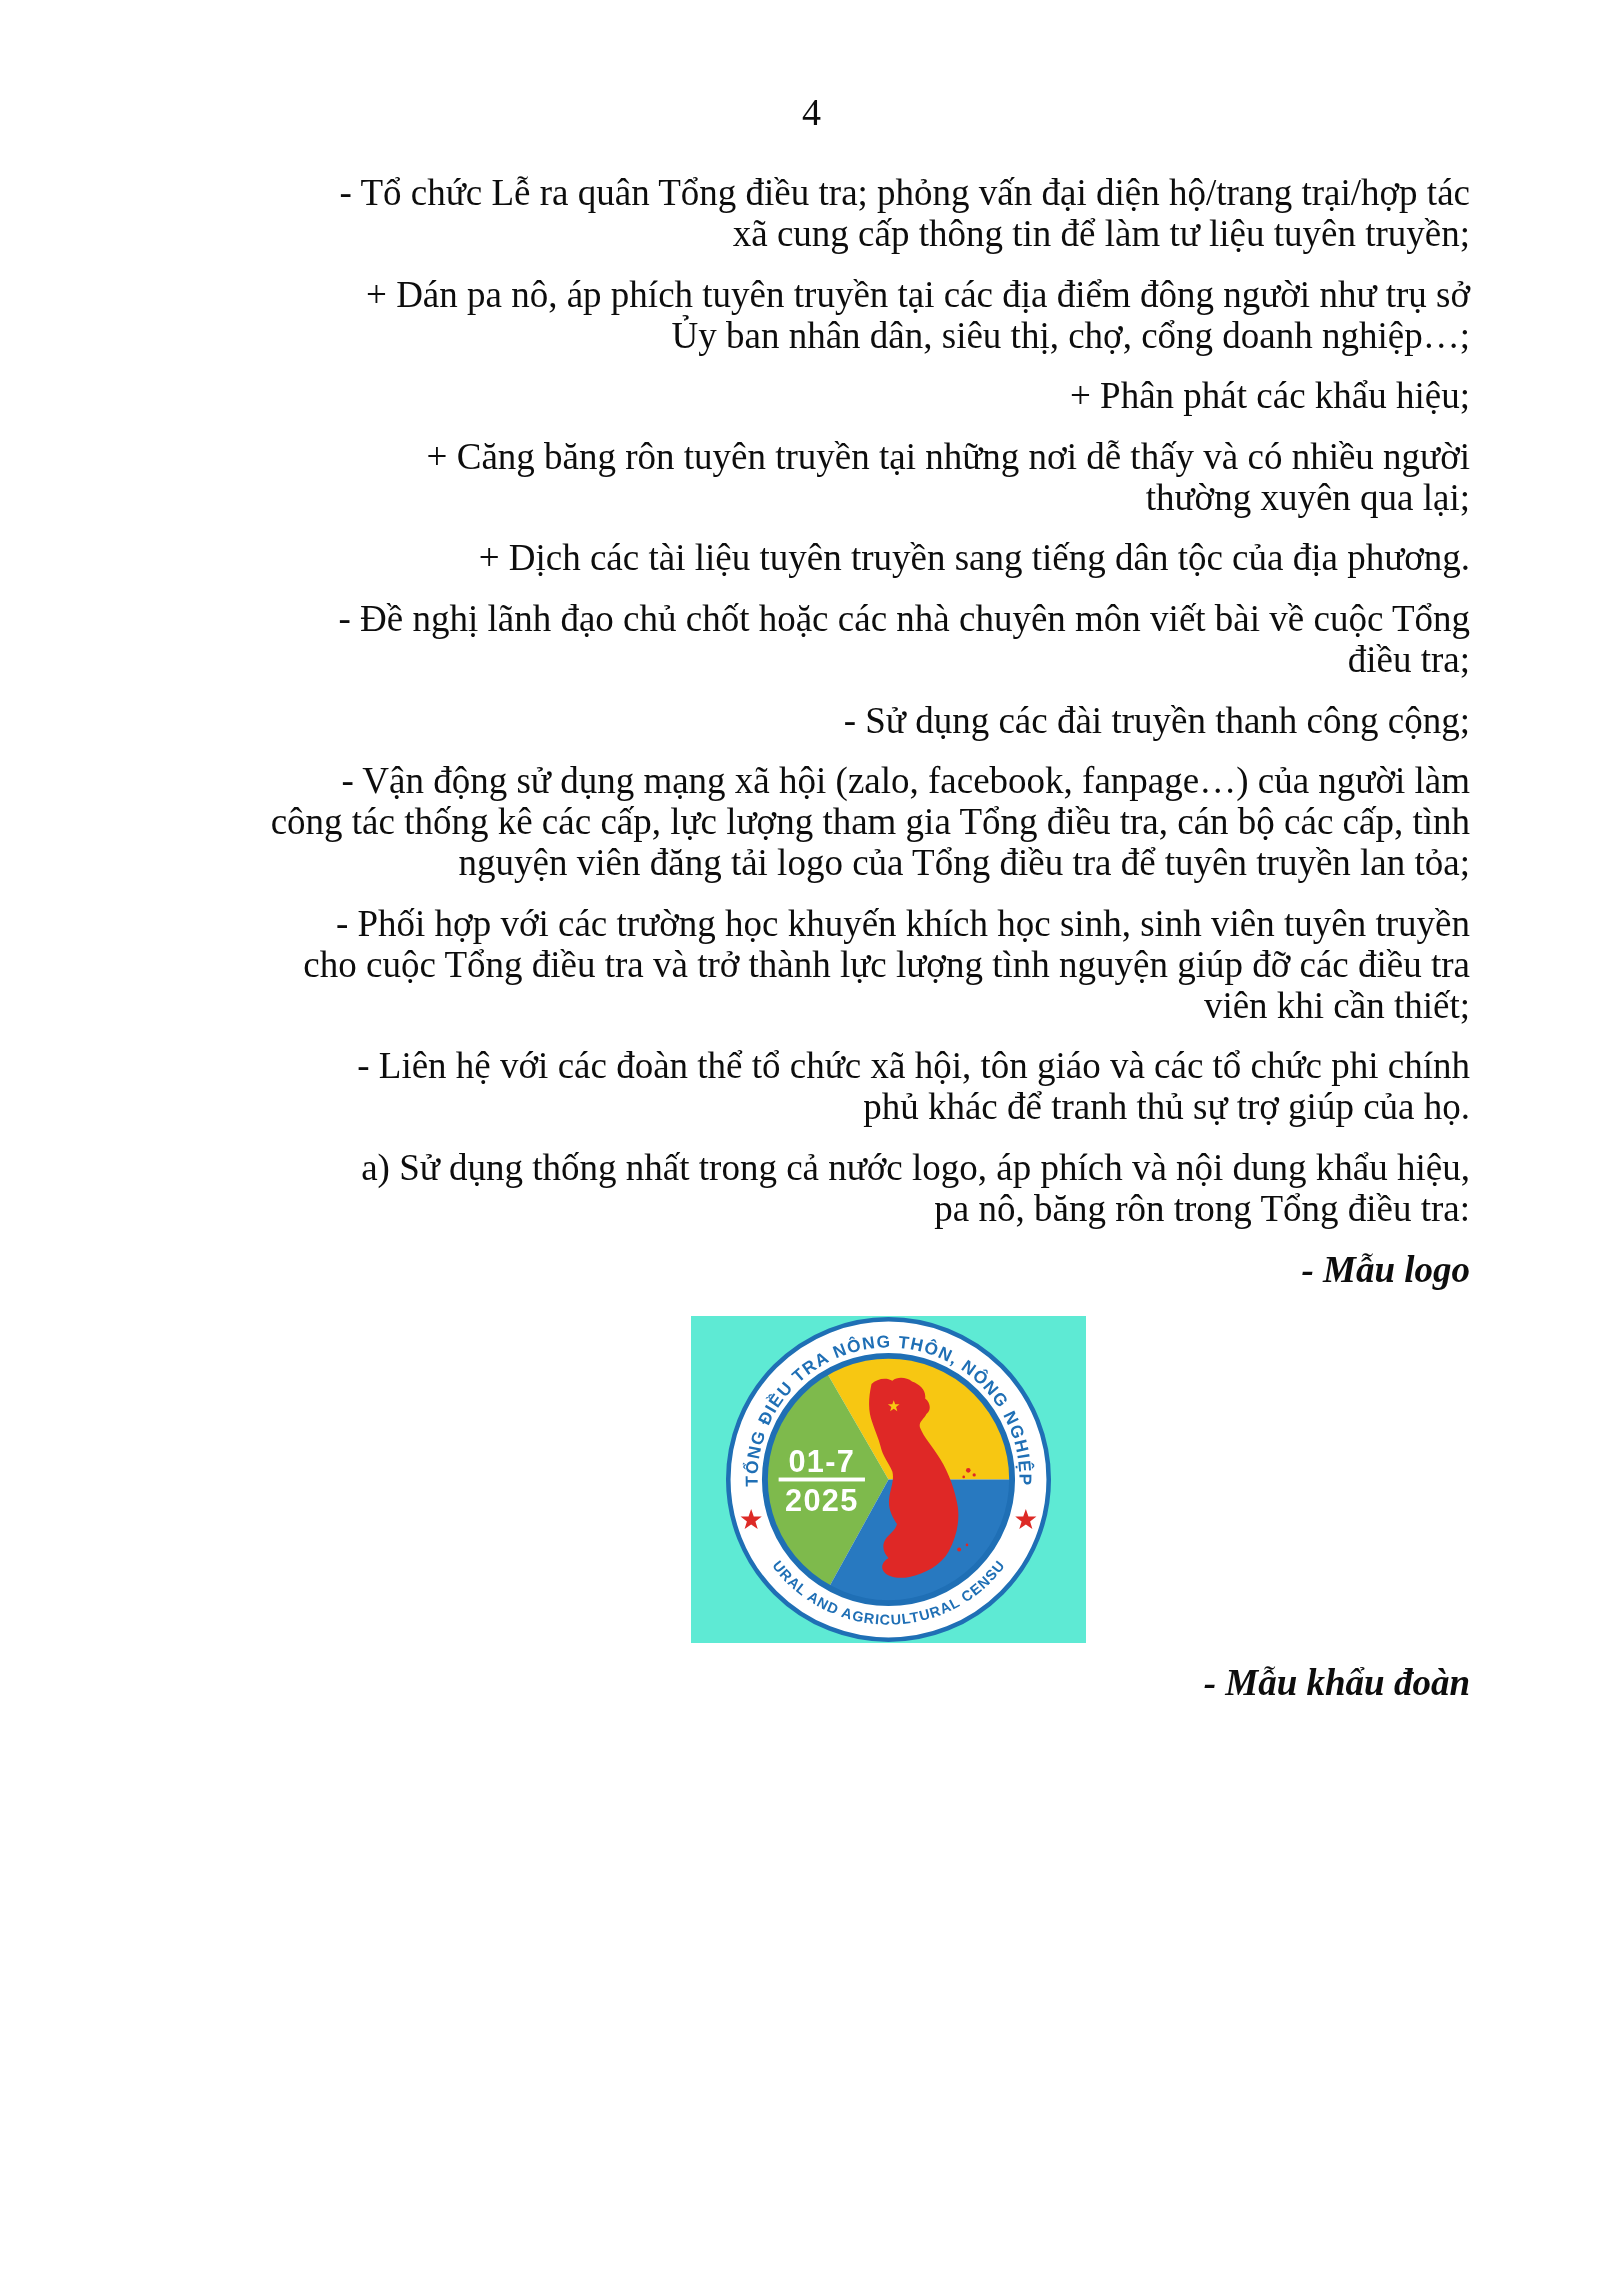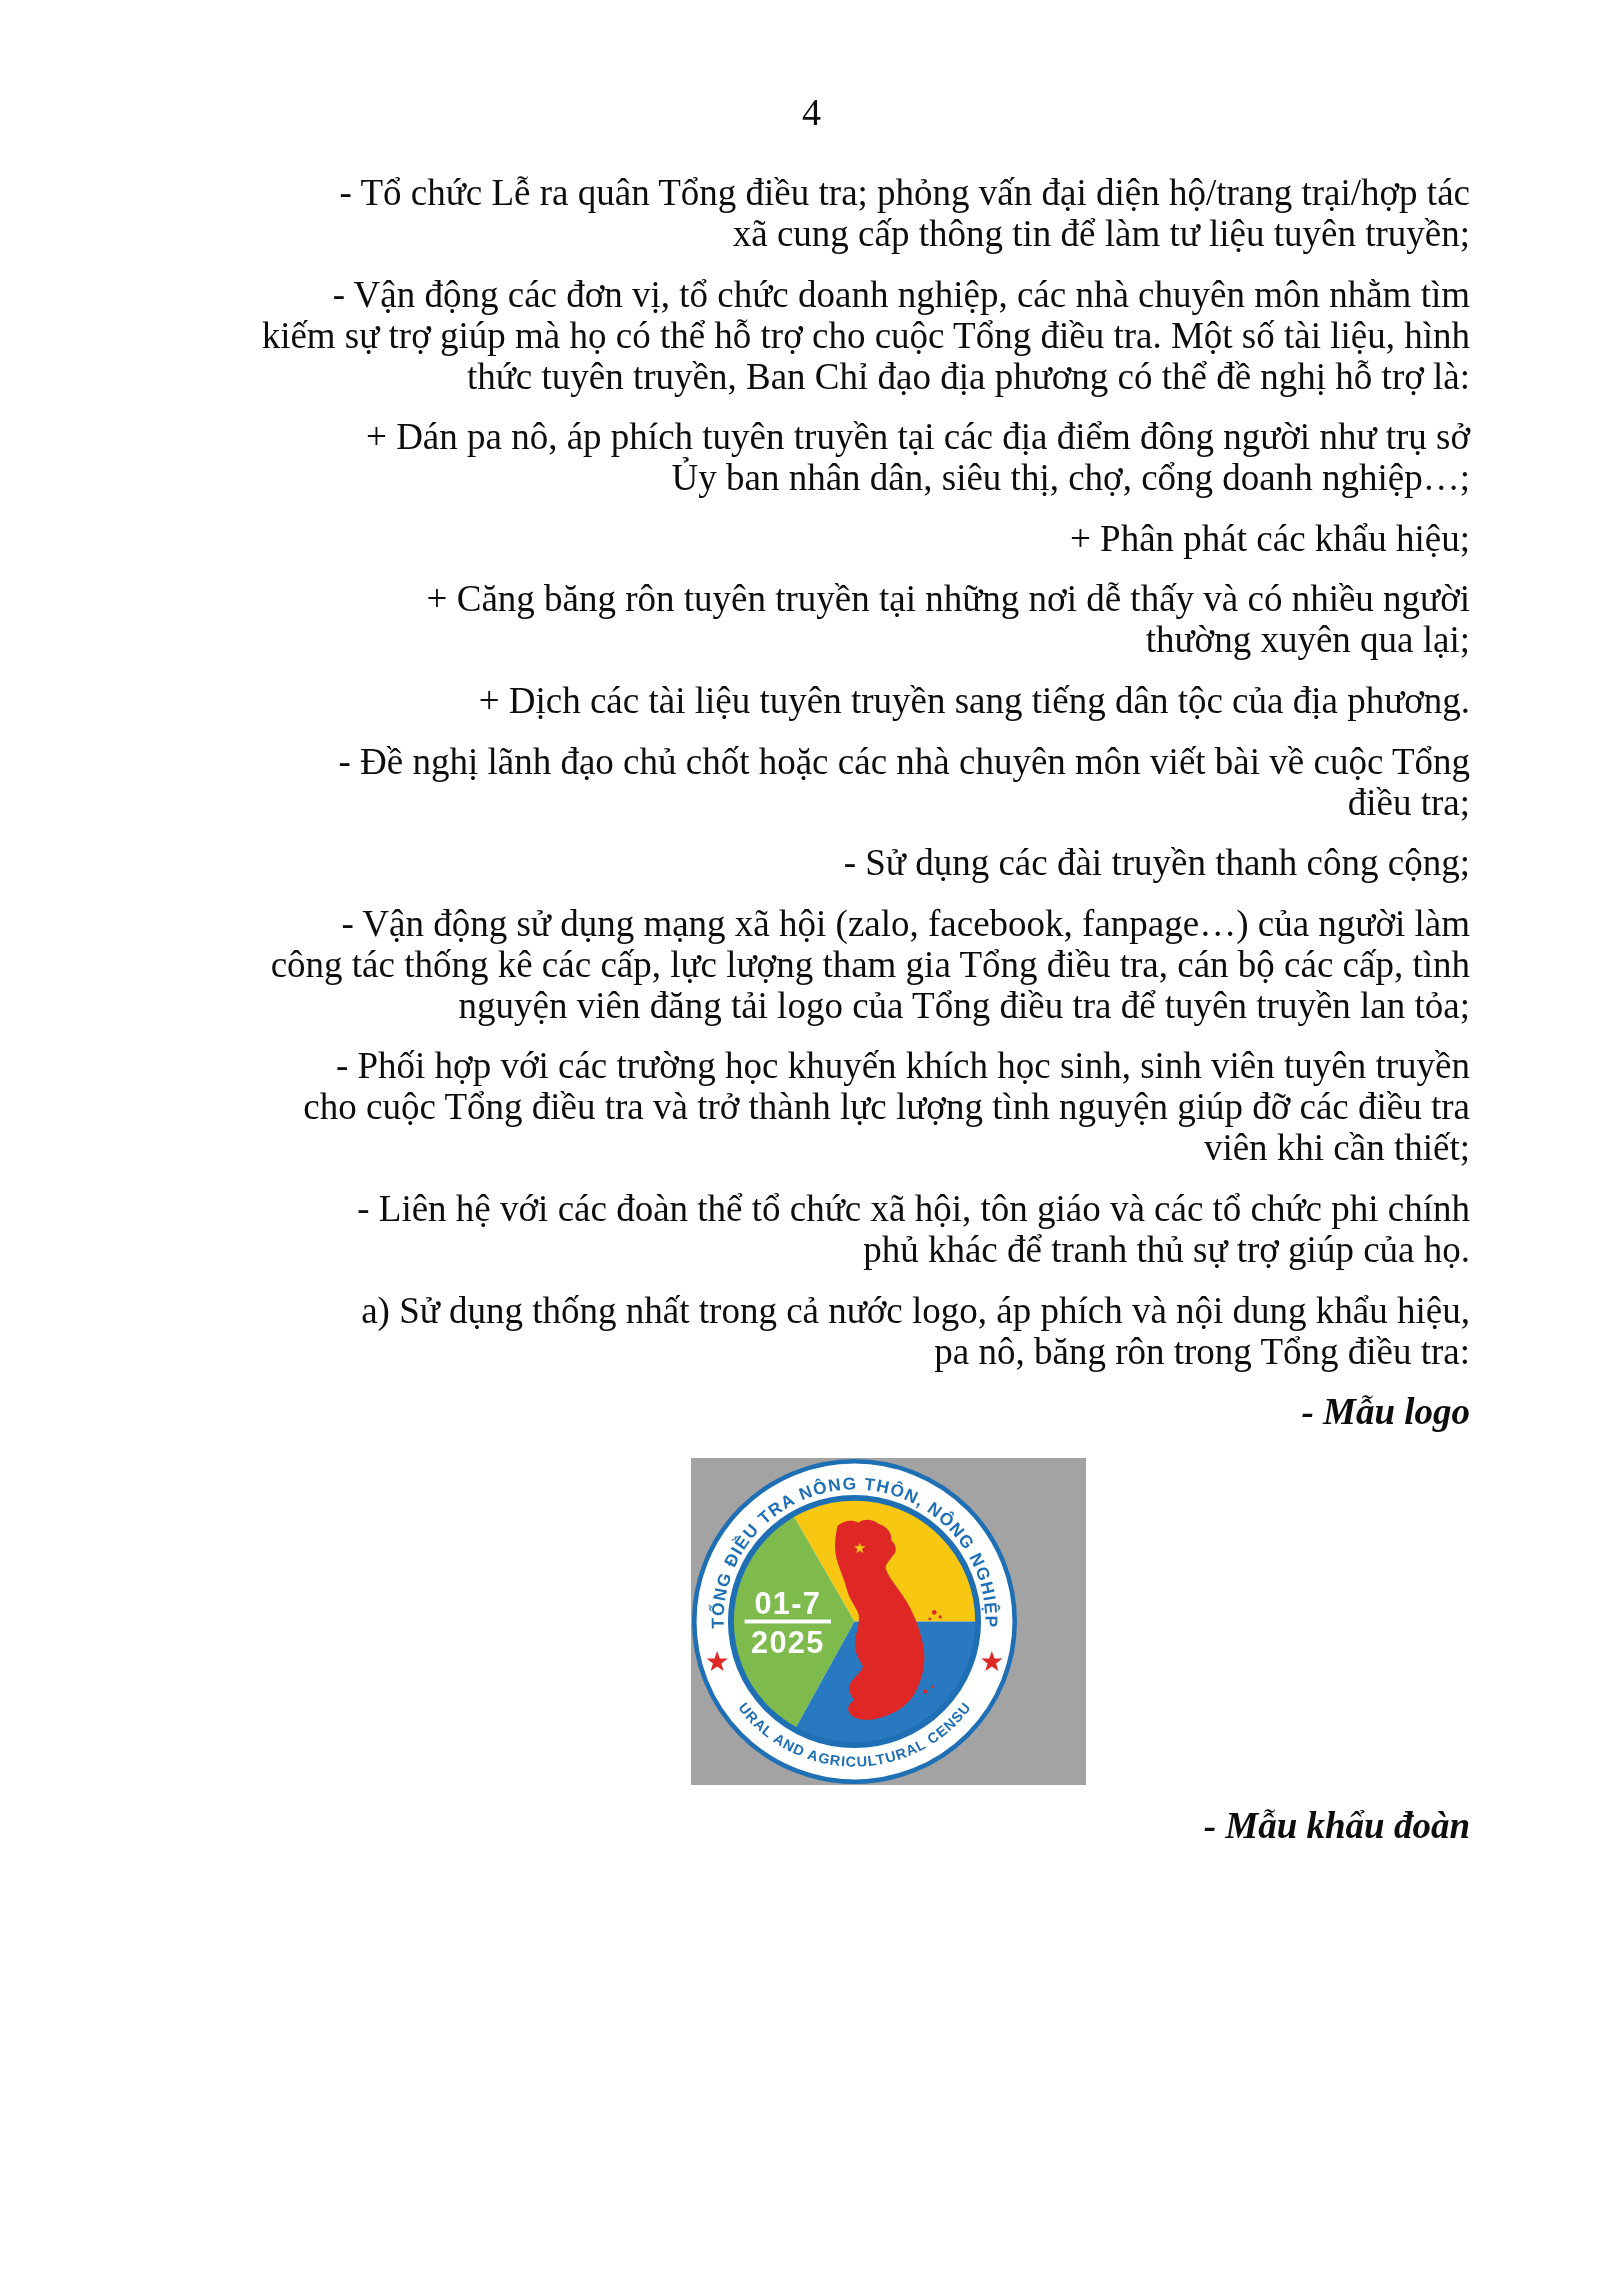--- a/index.html
+++ b/index.html
@@ -43,23 +43,23 @@
   .label-line {
     text-indent: 98px;
     font-weight: bold;
     font-style: italic;
   }
   .logo-wrap {
     position: relative;
     width: 395px;
     margin: 26px auto 0 auto;
     left: 37px;
-    background: #a3a3a3;
+    background: #5eead4;
     display: flex;
-    justify-content: flex-start;
+    justify-content: center;
   }
   .logo-svg { display: block; }
   .arc-text {
     font-family: "Liberation Sans", "DejaVu Sans", sans-serif;
     font-weight: bold;
     fill: #1f6fb5;
   }
   .arc-top { font-size: 26.5px; letter-spacing: 2px; }
   .arc-bottom { font-size: 22px; letter-spacing: 1.5px; }
   .date-text {
@@ -73,21 +73,20 @@
 </style>
 </head>
 <body>
 
 <div class="page">
 
   <div class="page-number">4</div>
 
   <div class="content">
     <p class="para first">- Tổ chức Lễ ra quân Tổng điều tra; phỏng vấn đại diện hộ/trang trại/hợp tác xã cung cấp thông tin để làm tư liệu tuyên truyền;</p>
-    <p class="para">- Vận động các đơn vị, tổ chức doanh nghiệp, các nhà chuyên môn nhằm tìm kiếm sự trợ giúp mà họ có thể hỗ trợ cho cuộc Tổng điều tra. Một số tài liệu, hình thức tuyên truyền, Ban Chỉ đạo địa phương có thể đề nghị hỗ trợ là:</p>
     <p class="para">+ Dán pa nô, áp phích tuyên truyền tại các địa điểm đông người như trụ sở Ủy ban nhân dân, siêu thị, chợ, cổng doanh nghiệp…;</p>
     <p class="para">+ Phân phát các khẩu hiệu;</p>
     <p class="para">+ Căng băng rôn tuyên truyền tại những nơi dễ thấy và có nhiều người thường xuyên qua lại;</p>
     <p class="para">+ Dịch các tài liệu tuyên truyền sang tiếng dân tộc của địa phương.</p>
     <p class="para">- Đề nghị lãnh đạo chủ chốt hoặc các nhà chuyên môn viết bài về cuộc Tổng điều tra;</p>
     <p class="para">- Sử dụng các đài truyền thanh công cộng;</p>
     <p class="para">- Vận động sử dụng mạng xã hội (zalo, facebook, fanpage…) của người làm công tác thống kê các cấp, lực lượng tham gia Tổng điều tra, cán bộ các cấp, tình nguyện viên đăng tải logo của Tổng điều tra để tuyên truyền lan tỏa;</p>
     <p class="para">- Phối hợp với các trường học khuyến khích học sinh, sinh viên tuyên truyền cho cuộc Tổng điều tra và trở thành lực lượng tình nguyện giúp đỡ các điều tra viên khi cần thiết;</p>
     <p class="para">- Liên hệ với các đoàn thể tổ chức xã hội, tôn giáo và các tổ chức phi chính phủ khác để tranh thủ sự trợ giúp của họ.</p>
     <p class="para">a) Sử dụng thống nhất trong cả nước logo, áp phích và nội dung khẩu hiệu, pa nô, băng rôn trong Tổng điều tra:</p>

